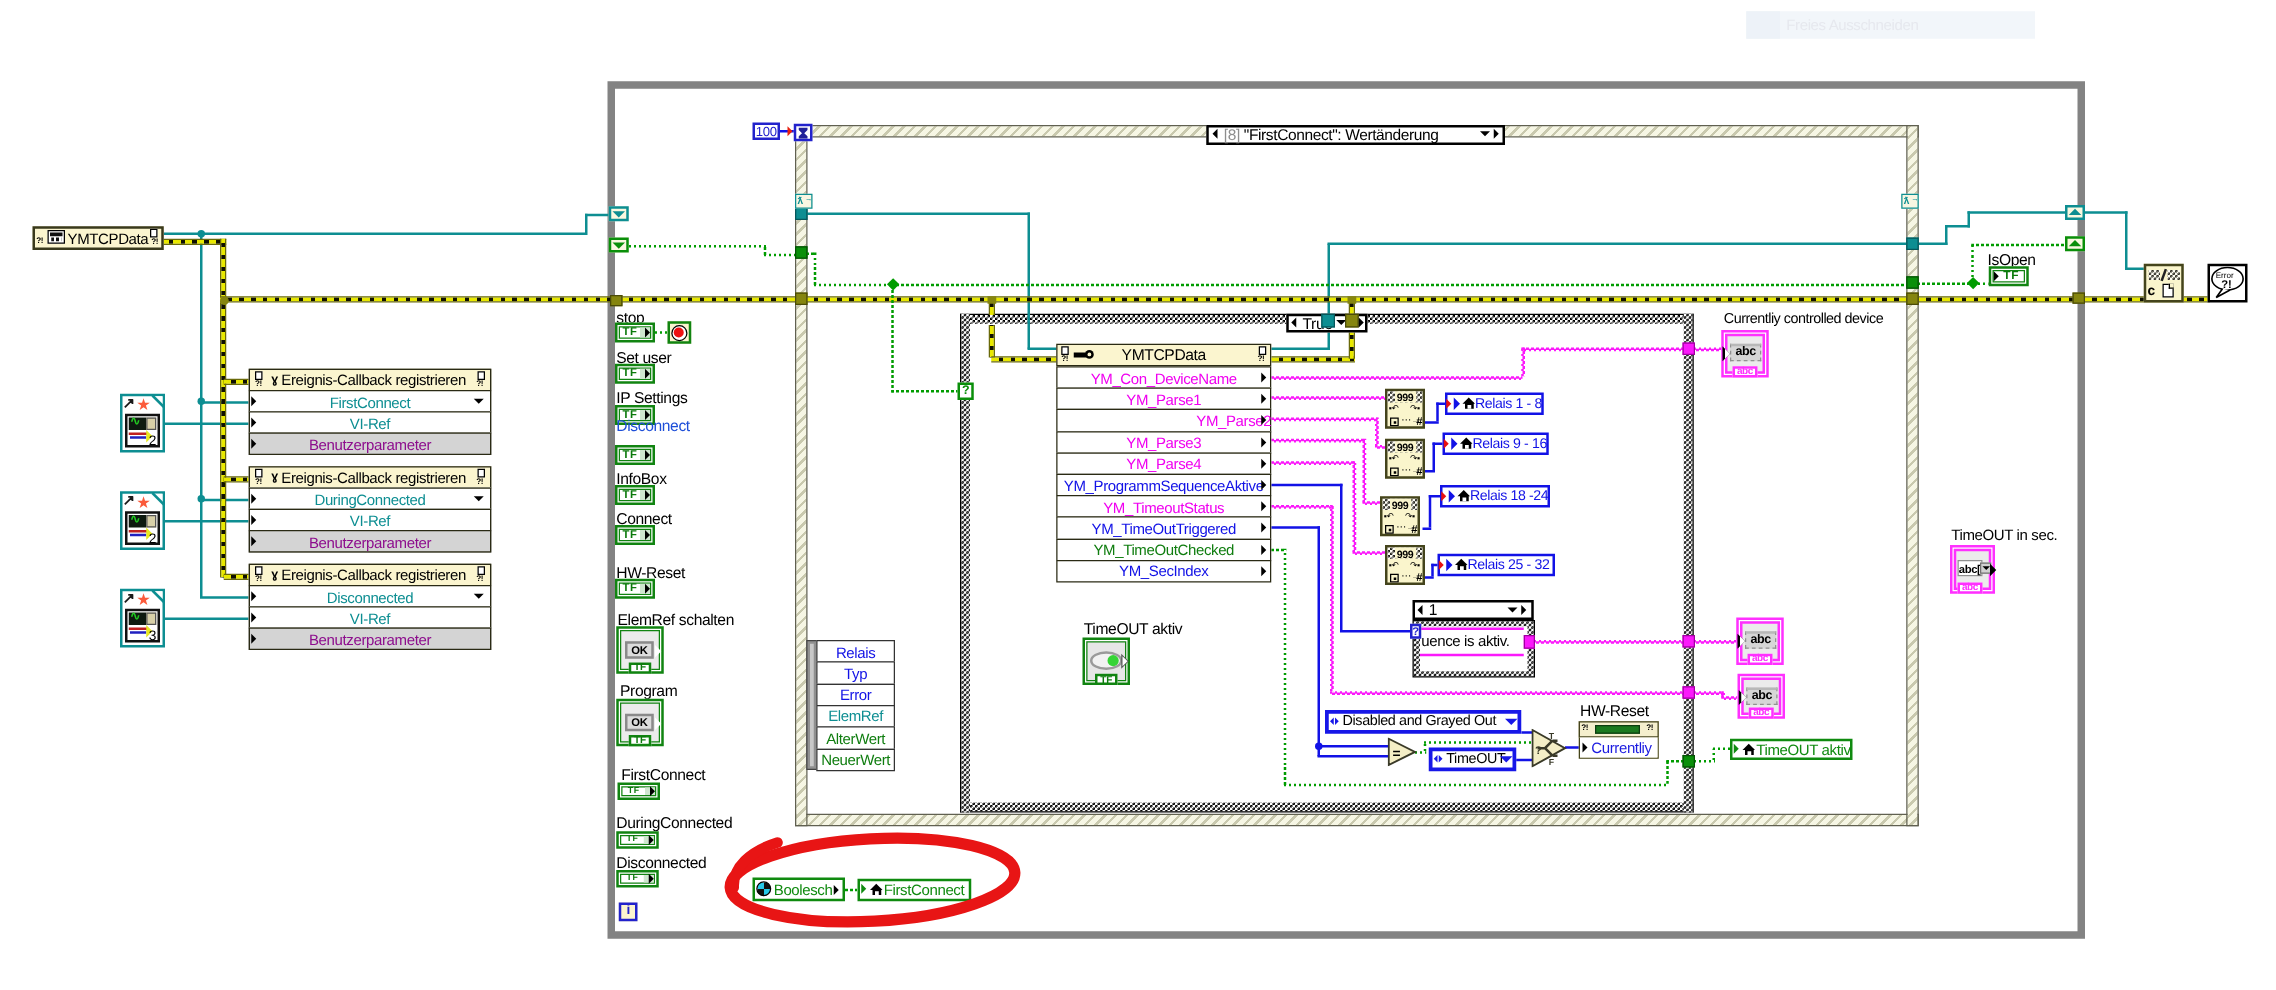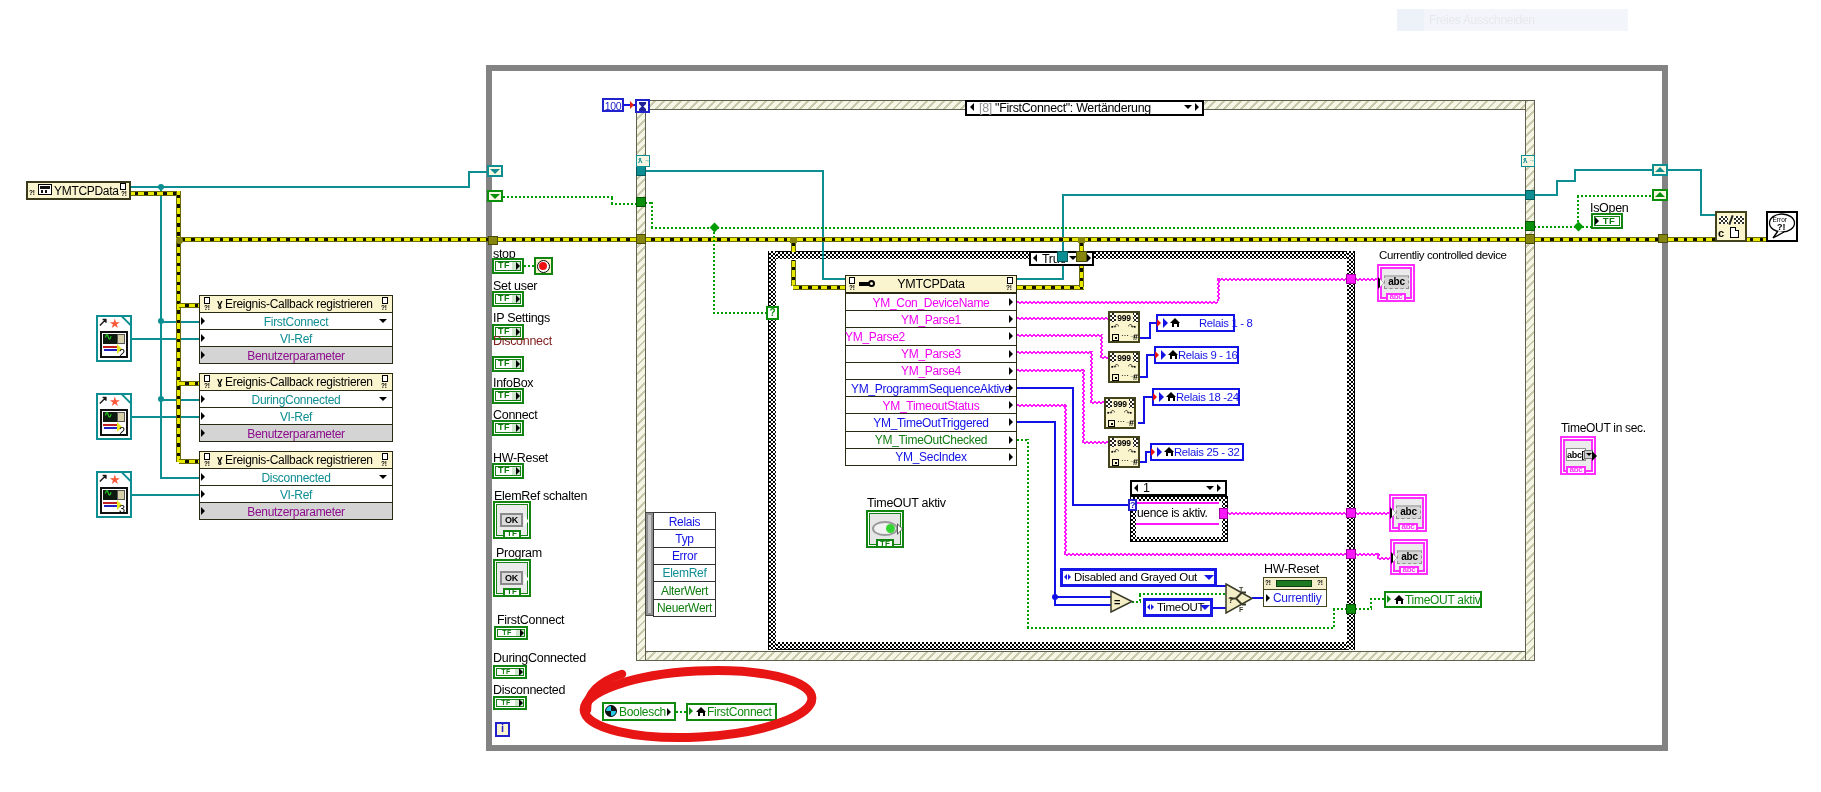--- a/index.html
+++ b/index.html
@@ -316,21 +316,21 @@
 <div style="left:495px;top:294px;width:26px;height:10px;box-sizing:border-box;border:1px solid #118411;background:#fff"></div>
 <div style="left:512px;top:295px;width:8px;height:8px;background:#cfe6cf"></div>
 <div style="left:495px;top:294px;width:18px;height:9px;text-align:center;font-size:9px;line-height:9px;color:#0c7a0c;font-weight:bold;letter-spacing:0.5px">TF</div>
 <div style="left:516px;top:295px;width:0px;height:0px;width:0;height:0;border-top:4px solid rgba(0,0,0,0);border-bottom:4px solid rgba(0,0,0,0);border-left:4px solid #000"></div>
 <div style="left:493px;top:311px;font-size:12.5px;letter-spacing:-0.3px;color:#000;white-space:nowrap;">IP Settings</div>
 <div style="left:492px;top:324px;width:32px;height:16px;box-sizing:border-box;border:2px solid #118411;background:#fff"></div>
 <div style="left:495px;top:327px;width:26px;height:10px;box-sizing:border-box;border:1px solid #118411;background:#fff"></div>
 <div style="left:512px;top:328px;width:8px;height:8px;background:#cfe6cf"></div>
 <div style="left:495px;top:327px;width:18px;height:9px;text-align:center;font-size:9px;line-height:9px;color:#0c7a0c;font-weight:bold;letter-spacing:0.5px">TF</div>
 <div style="left:516px;top:328px;width:0px;height:0px;width:0;height:0;border-top:4px solid rgba(0,0,0,0);border-bottom:4px solid rgba(0,0,0,0);border-left:4px solid #000"></div>
-<div style="left:493px;top:334px;font-size:12.5px;letter-spacing:-0.3px;color:#7f1d1d;white-space:nowrap;">Disconnect</div>
+<div style="left:493px;top:334px;font-size:12.5px;letter-spacing:-0.3px;color:#1d4ed8;white-space:nowrap;">Disconnect</div>
 <div style="left:492px;top:356px;width:32px;height:16px;box-sizing:border-box;border:2px solid #118411;background:#fff"></div>
 <div style="left:495px;top:359px;width:26px;height:10px;box-sizing:border-box;border:1px solid #118411;background:#fff"></div>
 <div style="left:512px;top:360px;width:8px;height:8px;background:#cfe6cf"></div>
 <div style="left:495px;top:359px;width:18px;height:9px;text-align:center;font-size:9px;line-height:9px;color:#0c7a0c;font-weight:bold;letter-spacing:0.5px">TF</div>
 <div style="left:516px;top:360px;width:0px;height:0px;width:0;height:0;border-top:4px solid rgba(0,0,0,0);border-bottom:4px solid rgba(0,0,0,0);border-left:4px solid #000"></div>
 <div style="left:493px;top:376px;font-size:12.5px;letter-spacing:-0.3px;color:#000;white-space:nowrap;">InfoBox</div>
 <div style="left:492px;top:388px;width:32px;height:16px;box-sizing:border-box;border:2px solid #118411;background:#fff"></div>
 <div style="left:495px;top:391px;width:26px;height:10px;box-sizing:border-box;border:1px solid #118411;background:#fff"></div>
 <div style="left:512px;top:392px;width:8px;height:8px;background:#cfe6cf"></div>
 <div style="left:495px;top:391px;width:18px;height:9px;text-align:center;font-size:9px;line-height:9px;color:#0c7a0c;font-weight:bold;letter-spacing:0.5px">TF</div>
@@ -418,21 +418,21 @@
 <div style="left:845px;top:277px;width:172px;text-align:center;font-size:12.5px;letter-spacing:-0.3px;color:#000;white-space:nowrap;">YMTCPData</div>
 <div style="left:1007px;top:277px;width:6px;height:7px;box-sizing:border-box;border:1px solid #000;background:#fff"></div>
 <div style="left:1006px;top:284px;font-size:6.5px;letter-spacing:-0.3px;color:#000;white-space:nowrap;font-weight:bold">?!</div>
 <div style="left:845px;top:293.0px;width:172px;height:18.2px;background:#fff;border:1px solid #2a2a14;box-sizing:border-box"></div>
 <div style="left:845px;top:295.5px;width:172px;text-align:center;font-size:12px;letter-spacing:-0.3px;color:#f000f0;white-space:nowrap;">YM_Con_DeviceName</div>
 <div style="left:1009px;top:298.0px;width:0px;height:0px;width:0;height:0;border-top:4px solid rgba(0,0,0,0);border-bottom:4px solid rgba(0,0,0,0);border-left:4px solid #000"></div>
 <div style="left:845px;top:310.2px;width:172px;height:18.2px;background:#fff;border:1px solid #2a2a14;box-sizing:border-box"></div>
 <div style="left:845px;top:312.7px;width:172px;text-align:center;font-size:12px;letter-spacing:-0.3px;color:#f000f0;white-space:nowrap;">YM_Parse1</div>
 <div style="left:1009px;top:315.2px;width:0px;height:0px;width:0;height:0;border-top:4px solid rgba(0,0,0,0);border-bottom:4px solid rgba(0,0,0,0);border-left:4px solid #000"></div>
 <div style="left:845px;top:327.4px;width:172px;height:18.2px;background:#fff;border:1px solid #2a2a14;box-sizing:border-box"></div>
-<div style="left:845px;top:329.9px;width:172px;text-align:left;font-size:12px;letter-spacing:-0.3px;color:#f000f0;white-space:nowrap;">YM_Parse2</div>
+<div style="left:845px;top:329.9px;width:172px;text-align:right;font-size:12px;letter-spacing:-0.3px;color:#f000f0;white-space:nowrap;">YM_Parse2</div>
 <div style="left:1009px;top:332.4px;width:0px;height:0px;width:0;height:0;border-top:4px solid rgba(0,0,0,0);border-bottom:4px solid rgba(0,0,0,0);border-left:4px solid #000"></div>
 <div style="left:845px;top:344.6px;width:172px;height:18.2px;background:#fff;border:1px solid #2a2a14;box-sizing:border-box"></div>
 <div style="left:845px;top:347.1px;width:172px;text-align:center;font-size:12px;letter-spacing:-0.3px;color:#f000f0;white-space:nowrap;">YM_Parse3</div>
 <div style="left:1009px;top:349.6px;width:0px;height:0px;width:0;height:0;border-top:4px solid rgba(0,0,0,0);border-bottom:4px solid rgba(0,0,0,0);border-left:4px solid #000"></div>
 <div style="left:845px;top:361.8px;width:172px;height:18.2px;background:#fff;border:1px solid #2a2a14;box-sizing:border-box"></div>
 <div style="left:845px;top:364.3px;width:172px;text-align:center;font-size:12px;letter-spacing:-0.3px;color:#f000f0;white-space:nowrap;">YM_Parse4</div>
 <div style="left:1009px;top:366.8px;width:0px;height:0px;width:0;height:0;border-top:4px solid rgba(0,0,0,0);border-bottom:4px solid rgba(0,0,0,0);border-left:4px solid #000"></div>
 <div style="left:845px;top:379.0px;width:172px;height:18.2px;background:#fff;border:1px solid #2a2a14;box-sizing:border-box"></div>
 <div style="left:845px;top:381.5px;width:172px;text-align:center;font-size:12px;letter-spacing:-0.3px;color:#1212e6;white-space:nowrap;">YM_ProgrammSequenceAktive</div>
 <div style="left:1009px;top:384.0px;width:0px;height:0px;width:0;height:0;border-top:4px solid rgba(0,0,0,0);border-bottom:4px solid rgba(0,0,0,0);border-left:4px solid #000"></div>
@@ -487,21 +487,21 @@
 <div style="left:1112px;top:459px;width:7px;height:7px;box-sizing:border-box;border:1.5px solid #000;background:#faf5cc"></div>
 <div style="left:1114.5px;top:461.5px;width:2px;height:2px;background:#000"></div>
 <div style="left:1121px;top:456px;font-size:8px;letter-spacing:-0.3px;color:#000;white-space:nowrap;">⋯→</div>
 <div style="left:1133px;top:457px;font-size:9px;letter-spacing:-0.3px;color:#000;white-space:nowrap;font-weight:bold">#</div>
 <div style="left:1156px;top:314px;width:79px;height:18px;box-sizing:border-box;border:2px solid #1212e6;background:#fff"></div>
 <div style="left:1157px;top:319px;width:0px;height:0px;width:0;height:0;border-top:4px solid rgba(0,0,0,0);border-bottom:4px solid rgba(0,0,0,0);border-left:4px solid #e81010"></div>
 <div style="left:1163px;top:318px;width:0px;height:0px;width:0;height:0;border-top:5px solid rgba(0,0,0,0);border-bottom:5px solid rgba(0,0,0,0);border-left:5px solid #1212e6"></div>
 <div style="left:1170px;top:318px;width:0px;height:0px;width:0;height:0;border-left:5px solid rgba(0,0,0,0);border-right:5px solid rgba(0,0,0,0);border-bottom:5px solid #000"></div>
 <div style="left:1171.5px;top:322px;width:7px;height:4.5px;background:#000"></div>
 <div style="left:1173.5px;top:324px;width:3px;height:3px;background:#fff"></div>
-<div style="left:1180px;top:316.5px;font-size:11.3px;letter-spacing:-0.3px;color:#1212e6;white-space:nowrap;margin-left:19px;">Relais 1 - 8</div>
+<div style="left:1180px;top:316.5px;font-size:11.3px;letter-spacing:-0.3px;color:#1212e6;white-space:nowrap;">Relais 1 - 8</div>
 <div style="left:1154px;top:346px;width:85px;height:18px;box-sizing:border-box;border:2px solid #1212e6;background:#fff"></div>
 <div style="left:1155px;top:351px;width:0px;height:0px;width:0;height:0;border-top:4px solid rgba(0,0,0,0);border-bottom:4px solid rgba(0,0,0,0);border-left:4px solid #e81010"></div>
 <div style="left:1161px;top:350px;width:0px;height:0px;width:0;height:0;border-top:5px solid rgba(0,0,0,0);border-bottom:5px solid rgba(0,0,0,0);border-left:5px solid #1212e6"></div>
 <div style="left:1168px;top:350px;width:0px;height:0px;width:0;height:0;border-left:5px solid rgba(0,0,0,0);border-right:5px solid rgba(0,0,0,0);border-bottom:5px solid #000"></div>
 <div style="left:1169.5px;top:354px;width:7px;height:4.5px;background:#000"></div>
 <div style="left:1171.5px;top:356px;width:3px;height:3px;background:#fff"></div>
 <div style="left:1178px;top:348.5px;font-size:11.3px;letter-spacing:-0.3px;color:#1212e6;white-space:nowrap;">Relais 9 - 16</div>
 <div style="left:1152px;top:388px;width:88px;height:18px;box-sizing:border-box;border:2px solid #1212e6;background:#fff"></div>
 <div style="left:1153px;top:393px;width:0px;height:0px;width:0;height:0;border-top:4px solid rgba(0,0,0,0);border-bottom:4px solid rgba(0,0,0,0);border-left:4px solid #e81010"></div>
 <div style="left:1159px;top:392px;width:0px;height:0px;width:0;height:0;border-top:5px solid rgba(0,0,0,0);border-bottom:5px solid rgba(0,0,0,0);border-left:5px solid #1212e6"></div>

